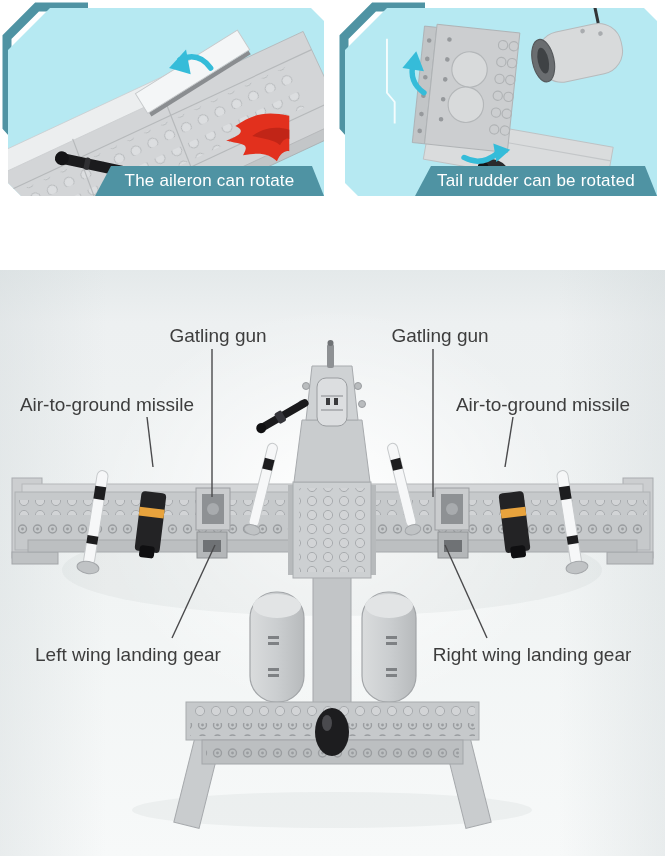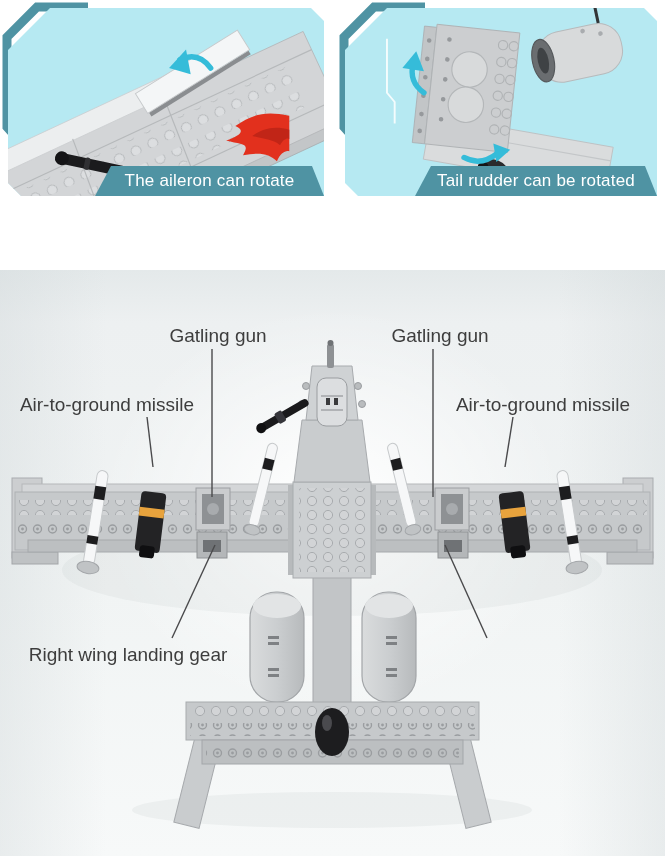--- a/index.html
+++ b/index.html
@@ -307,15 +307,16 @@
         <line x1="513" y1="147" x2="505" y2="197"></line>
         <line x1="215" y1="275" x2="172" y2="368"></line>
         <line x1="445" y1="275" x2="487" y2="368"></line>
       </g>
     </svg>
 
     <div class="callout" style="left:218px;top:55px;">Gatling gun</div>
     <div class="callout" style="left:440px;top:55px;">Gatling gun</div>
     <div class="callout" style="left:107px;top:124px;">Air-to-ground missile</div>
     <div class="callout" style="left:543px;top:124px;">Air-to-ground missile</div>
-    <div class="callout" style="left:128px;top:374px;">Right wing landing gear</div>
+    <div class="callout" style="left:128px;top:374px;">Left wing landing gear</div>
+    <div class="callout" style="left:532px;top:374px;">Right wing landing gear</div>
   </div>
 </div>
 
 </body></html>

